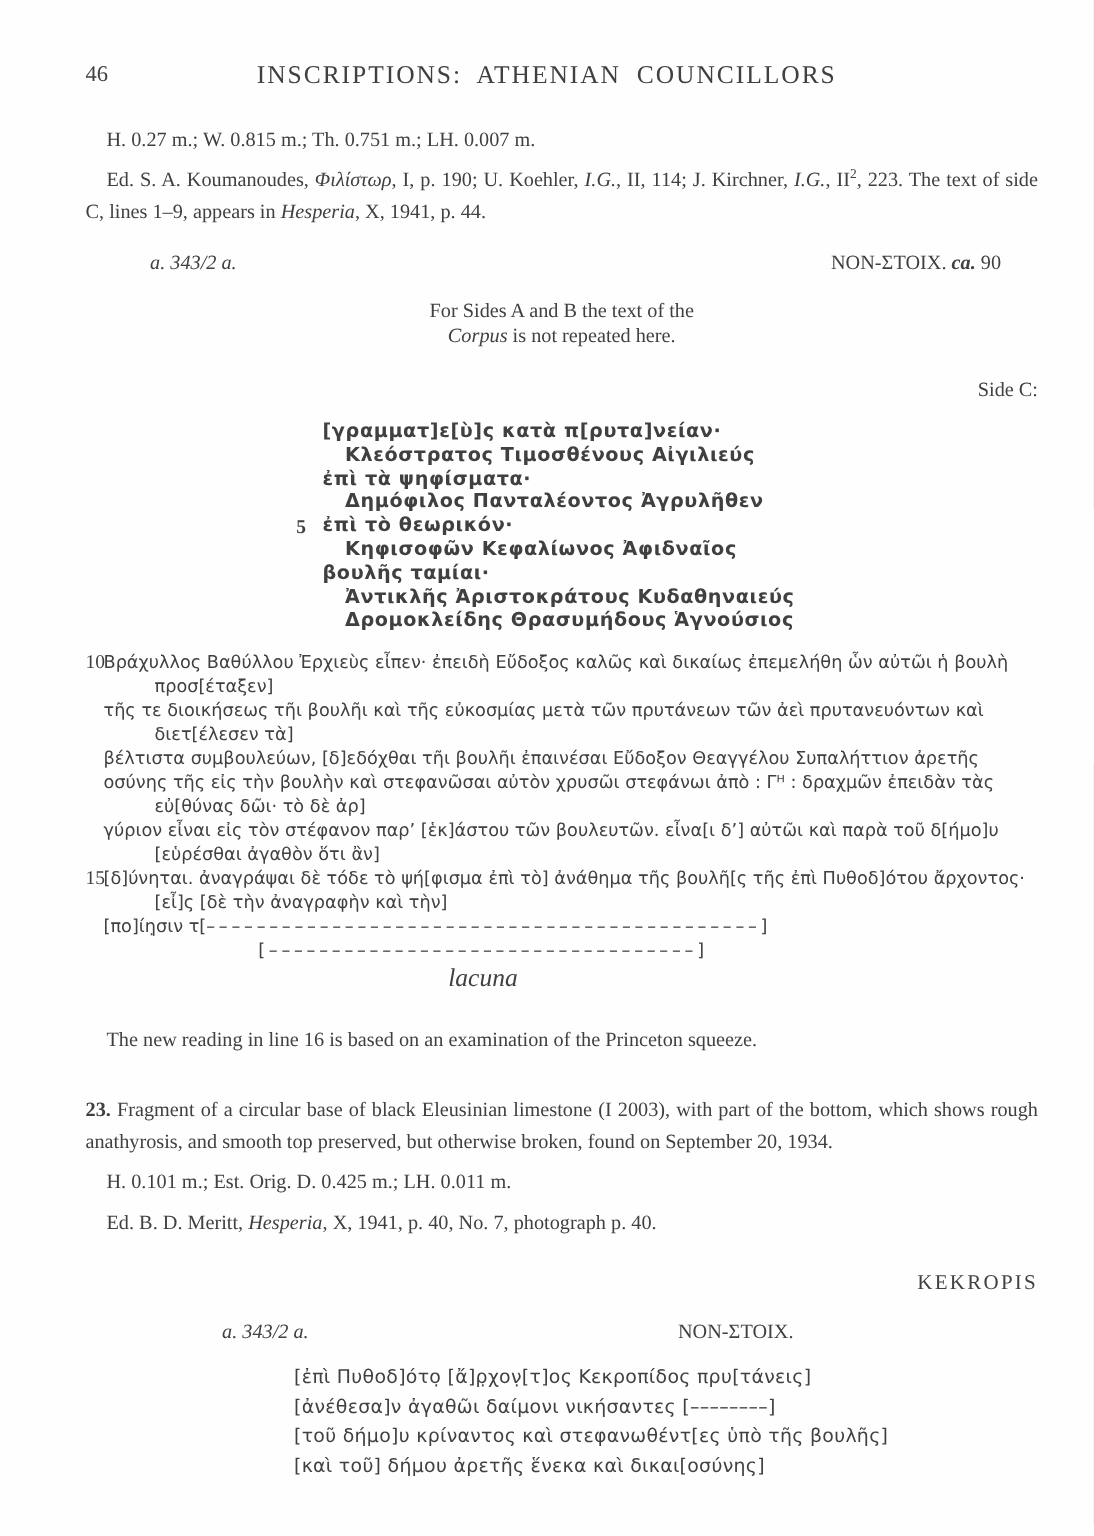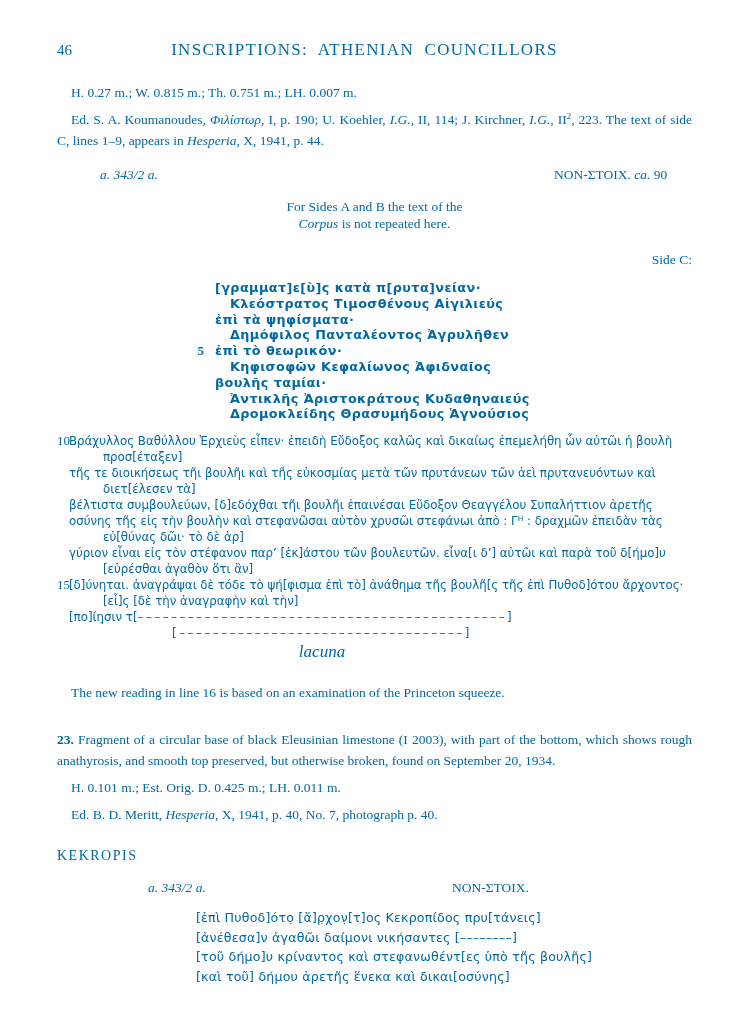--- a/index.html
+++ b/index.html
@@ -1,21 +1,21 @@
 <!DOCTYPE html>
 <html><head>
 <meta charset="utf-8">
 <style>
   html,body{margin:0;padding:0;background:#e8e8e8;}
   .page{
     position:relative;
     width:729px;height:1024px;
     margin:0 auto;
     background:#fefefe;
-    color:#0369a1;
+    color:#404040;
     font-family:"Liberation Serif", serif;
     box-sizing:border-box;
     padding:40px 37px 0 57px;
     overflow:hidden;
   }
   
   .pagehead{position:relative;height:22px;}
   .pagenum{position:absolute;left:0;top:2px;font-size:15px;}
   .runhead{position:absolute;left:-20px;right:0;top:0;margin:0;text-align:center;
     font-size:17px;font-weight:normal;letter-spacing:1.3px;word-spacing:5px;}
@@ -47,41 +47,41 @@
   .epnum{position:absolute;left:0;top:0;font-family:"Liberation Serif",serif;font-size:13px;}
   .epmain{margin-left:12px;line-height:16px;white-space:nowrap;}
   .epcont{margin-left:46px;line-height:16px;white-space:nowrap;}
   .rule{letter-spacing:2.5px;}
   .brkline{text-align:center;margin-right:105px;line-height:16px;font-family:"DejaVu Sans",sans-serif;font-size:11.8px;}
   .lacuna{margin-top:2px;margin-right:105px;text-align:center;font-style:italic;
     font-family:"Liberation Serif",serif;font-size:17px;line-height:18px;}
   .squeezenote{margin-top:21px;}
   
   .entrypara{margin-top:27px;font-size:13.5px;line-height:20.5px;}
-  .tribe{margin-top:23px;text-align:left;font-size:14px;letter-spacing:1.5px;}
+  .tribe{margin-top:23px;text-align:right;font-size:14px;letter-spacing:1.5px;}
   .kgreek{margin-top:9px;margin-left:139px;font-family:"DejaVu Sans",sans-serif;font-size:12.6px;}
   .kgreek .krow{line-height:19.5px;white-space:nowrap;letter-spacing:0.2px;}
   sup{font-size:9px;line-height:0;}
 </style>
 </head>
 <body>
 
 <div class="page">
 
   <div class="pagehead">
     <span class="pagenum">46</span>
     <h1 class="runhead">INSCRIPTIONS: ATHENIAN COUNCILLORS</h1>
   </div>
 
   <p class="para indent mt-dims">H. 0.27 m.; W. 0.815 m.; Th. 0.751 m.; LH. 0.007 m.</p>
   <p class="para indent just mt-ed"><span>Ed. S. A. Koumanoudes, </span><span style="font-style: italic;">Φιλίστωρ</span><span>, I, p. 190; U. Koehler, </span><span style="font-style: italic;">I.G.</span><span>, II, 114; J. Kirchner, </span><span style="font-style: italic;">I.G.</span><span>, II</span><sup>2</sup><span>, 223. The text of side C, lines 1–9, appears in </span><span style="font-style: italic;">Hesperia</span><span>, X, 1941, p. 44.</span></p>
 
   <div class="daterow daterow1">
     <span class="date-lbl">a. 343/2 a.</span>
-    <span class="stoich-lbl"><span>ΝΟΝ-ΣΤΟΙΧ. </span><span style="font-style: italic;">ca.</span><span> 90</span></span>
+    <span class="stoich-lbl"><span>ΝΟΝ-ΣΤΟΙΧ. </span><span style="font-style: italic; font-weight: bold;">ca.</span><span> 90</span></span>
   </div>
 
   <div class="centernote">
     <div><span>For Sides A and B the text of the</span></div>
     <div><span style="font-style: italic;">Corpus</span><span> is not repeated here.</span></div>
   </div>
 
   <div class="sidec">Side C:</div>
 
   <div class="verse">

